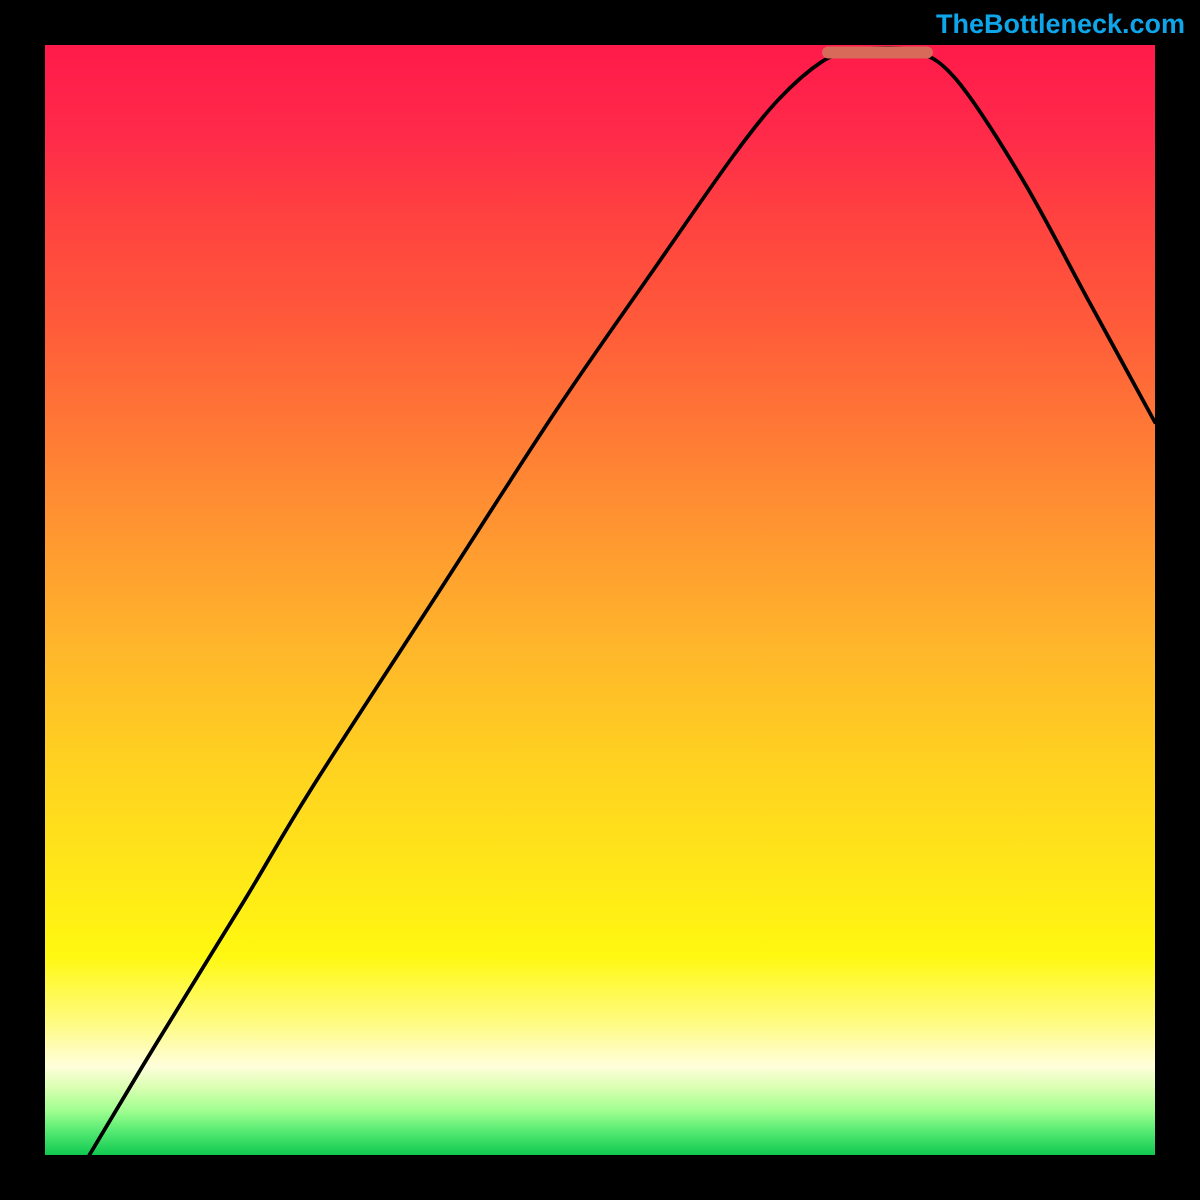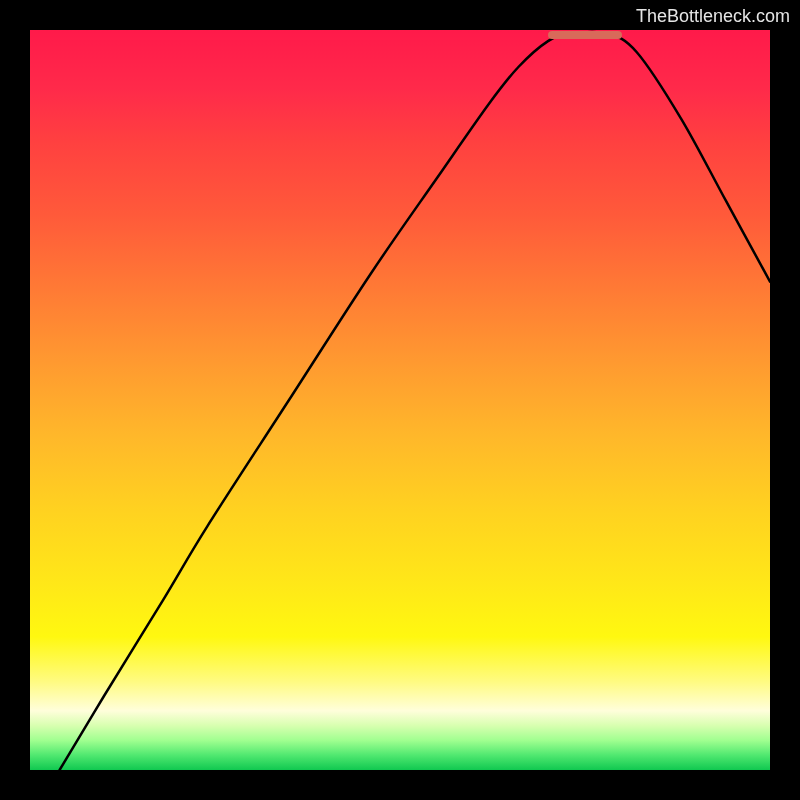--- a/index.html
+++ b/index.html
@@ -8,23 +8,23 @@
     width: 800px;
     height: 800px;
     background: #000;
     position: relative;
     font-family: Arial, sans-serif;
   }
   .watermark {
     position: absolute;
     top: 6px;
     right: 10px;
-    color: #e5e5e5;
+    color: #0ea5e9;
     font-size: 18px;
-    font-weight: 400;
+    font-weight: 700;
     z-index: 10;
   }
   .plot-area {
     position: absolute;
     left: 30px;
     top: 30px;
     width: 740px;
     height: 740px;
   }
   .gradient-bg {

